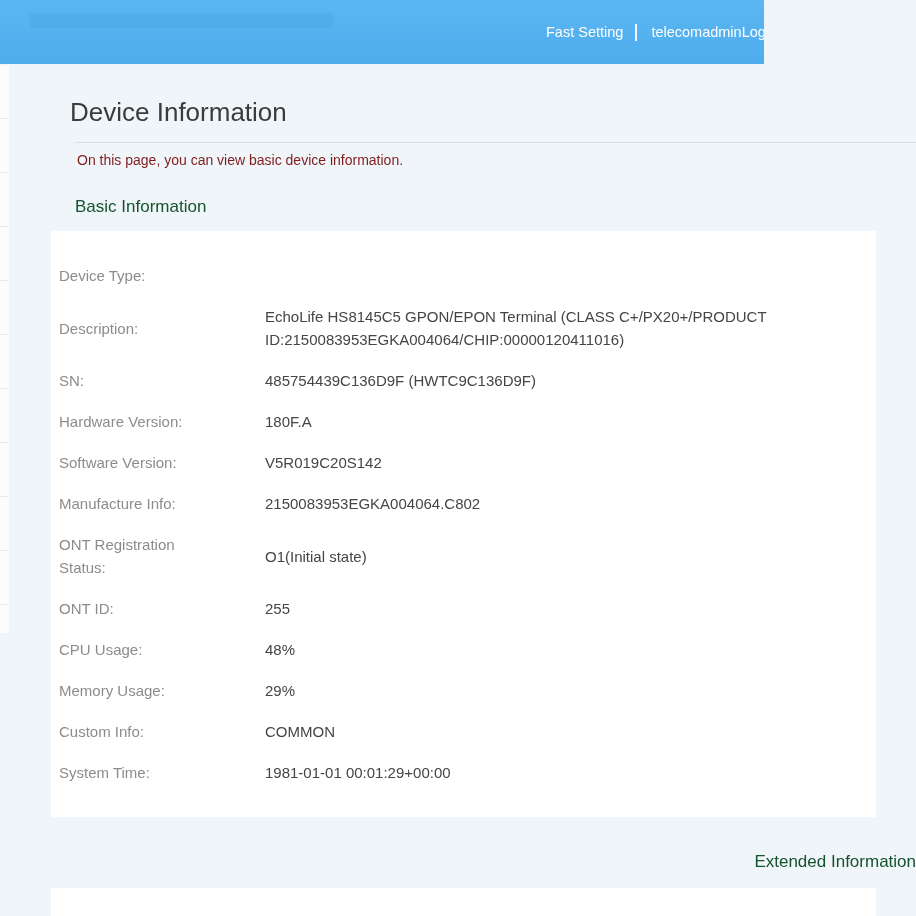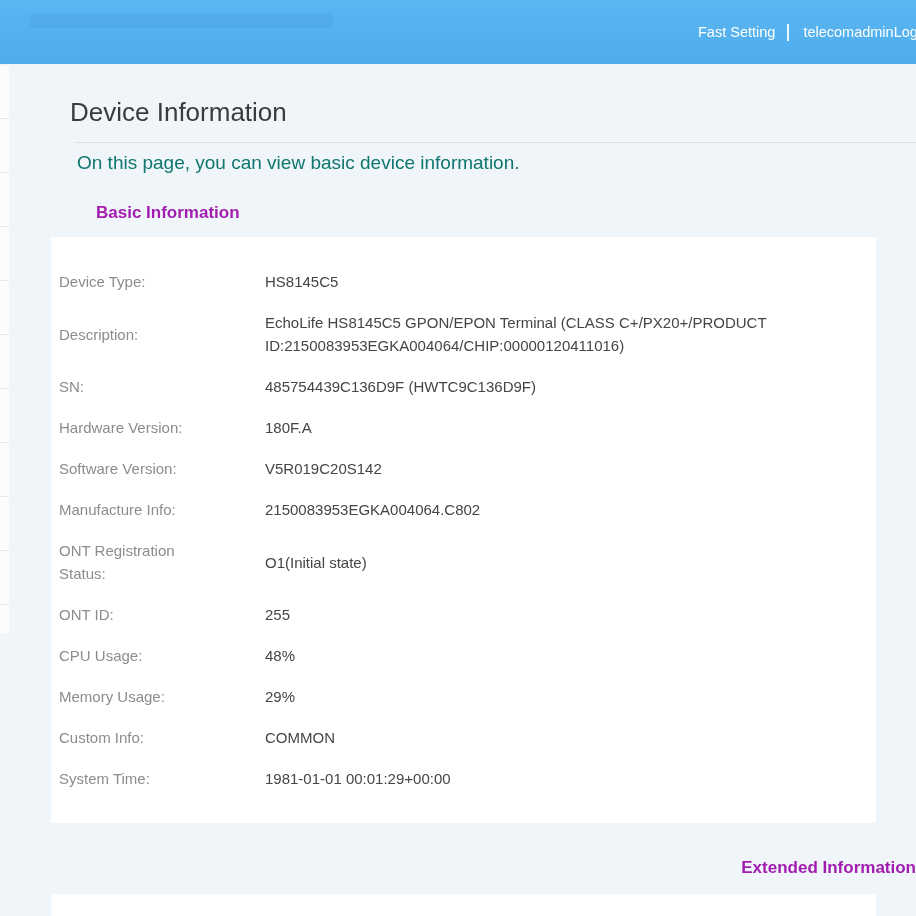--- a/index.html
+++ b/index.html
@@ -6,21 +6,21 @@
   html, body {
     width: 916px; height: 916px;
     overflow: hidden;
     background: #f0f5fa;
     font-family: "Liberation Sans", sans-serif;
   }
 
   
   .header {
     position: absolute; left: 0; top: 0;
-    width: 916px; height: 64px;
+    width: 764px; height: 64px;
     background: linear-gradient(#5bb6f2, #4fadec);
     overflow: hidden;
     z-index: 5;
   }
   .logo-band {
     position: absolute; left: 30px; top: 13px;
     width: 303px; height: 15px;
     background: rgba(0, 50, 110, 0.05);
     border-radius: 3px;
   }
@@ -56,26 +56,26 @@
     margin: 33px 0 0 61px;
     font-size: 26px; font-weight: 400;
     color: #3b3b3b;
   }
   .title-divider {
     margin: 14px 0 0 66px;
     border-top: 1px solid #d8dde2;
   }
   .page-subtitle {
     margin: 9px 0 0 68px;
-    font-size: 19px; color: #0f766e;
+    font-size: 14px; color: #7f1d1d;
   }
   .section-heading {
-    margin-left: 87px;
-    font-size: 17px; font-weight: 700;
-    color: #a21caf;
+    margin-left: 66px;
+    font-size: 17px; font-weight: 400;
+    color: #14532d;
   }
   .basic-heading { margin-top: 29px; }
   .extended-heading { margin-top: 35px; text-align: right; }
 
   .card {
     margin-left: 42px;
     width: 825px;
     background: #ffffff;
     padding: 24px 0;
   }
@@ -143,21 +143,20 @@
   <div class="title-divider"></div>
 
   <div class="page-subtitle">On this page, you can view basic device information.</div>
 
   <h2 class="section-heading basic-heading">Basic Information</h2>
 
   <div class="card basic-card">
 
       <div class="info-row">
         <span class="info-label">Device Type:</span>
-        <span class="info-value">HS8145C5</span>
       </div>
 
       <div class="info-row">
         <span class="info-label">Description:</span>
         <span class="info-value">EchoLife HS8145C5 GPON/EPON Terminal (CLASS C+/PX20+/PRODUCT ID:2150083953EGKA004064/CHIP:00000120411016)</span>
       </div>
 
       <div class="info-row">
         <span class="info-label">SN:</span>
         <span class="info-value">485754439C136D9F (HWTC9C136D9F)</span>

